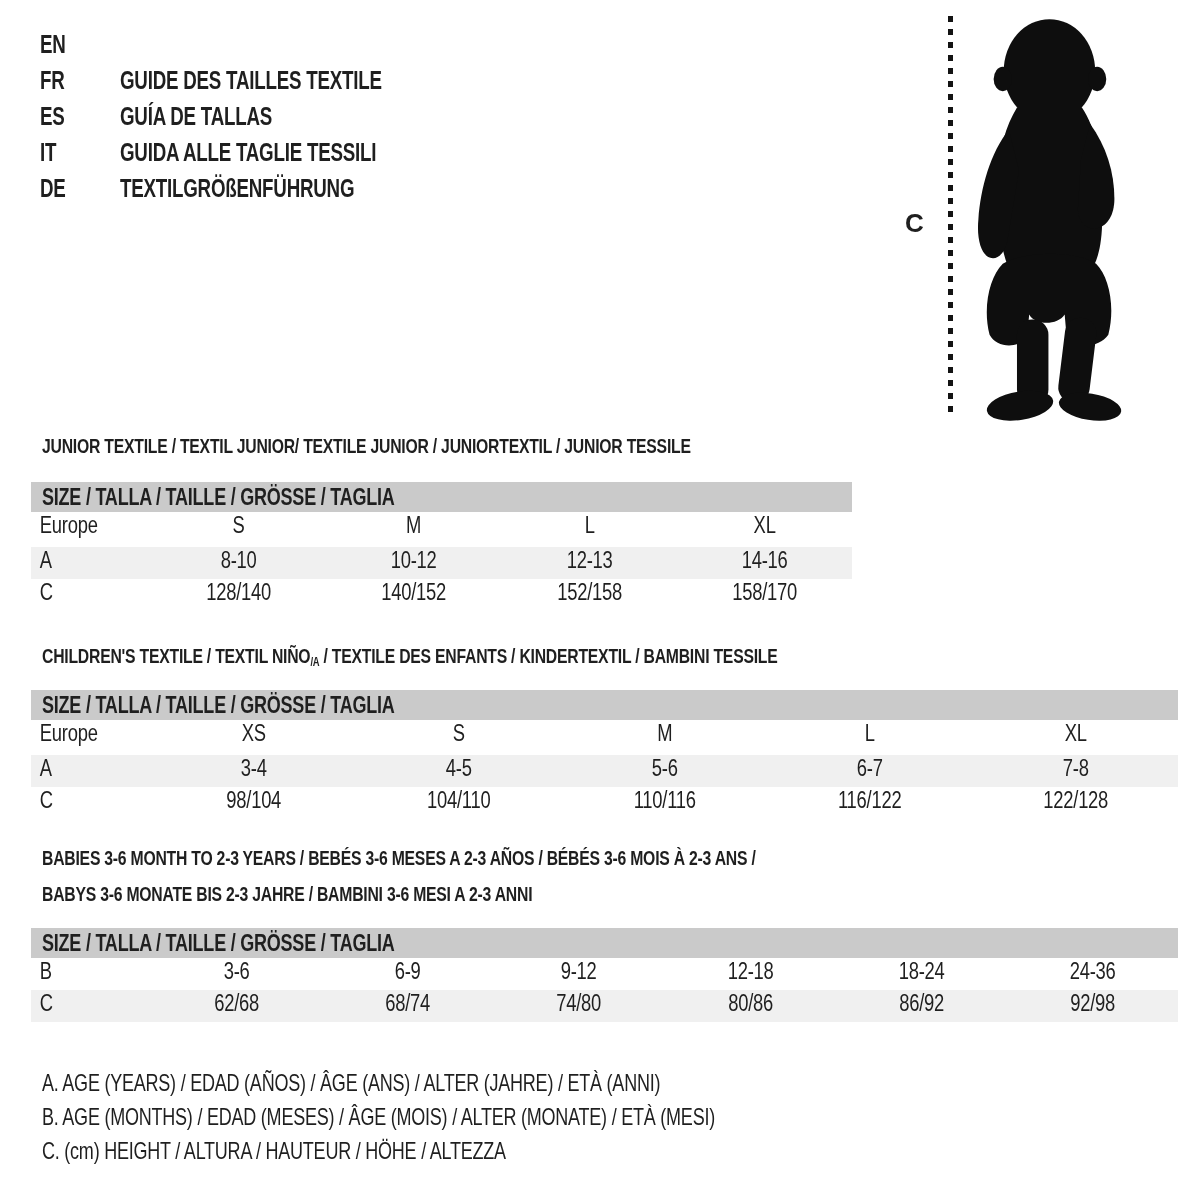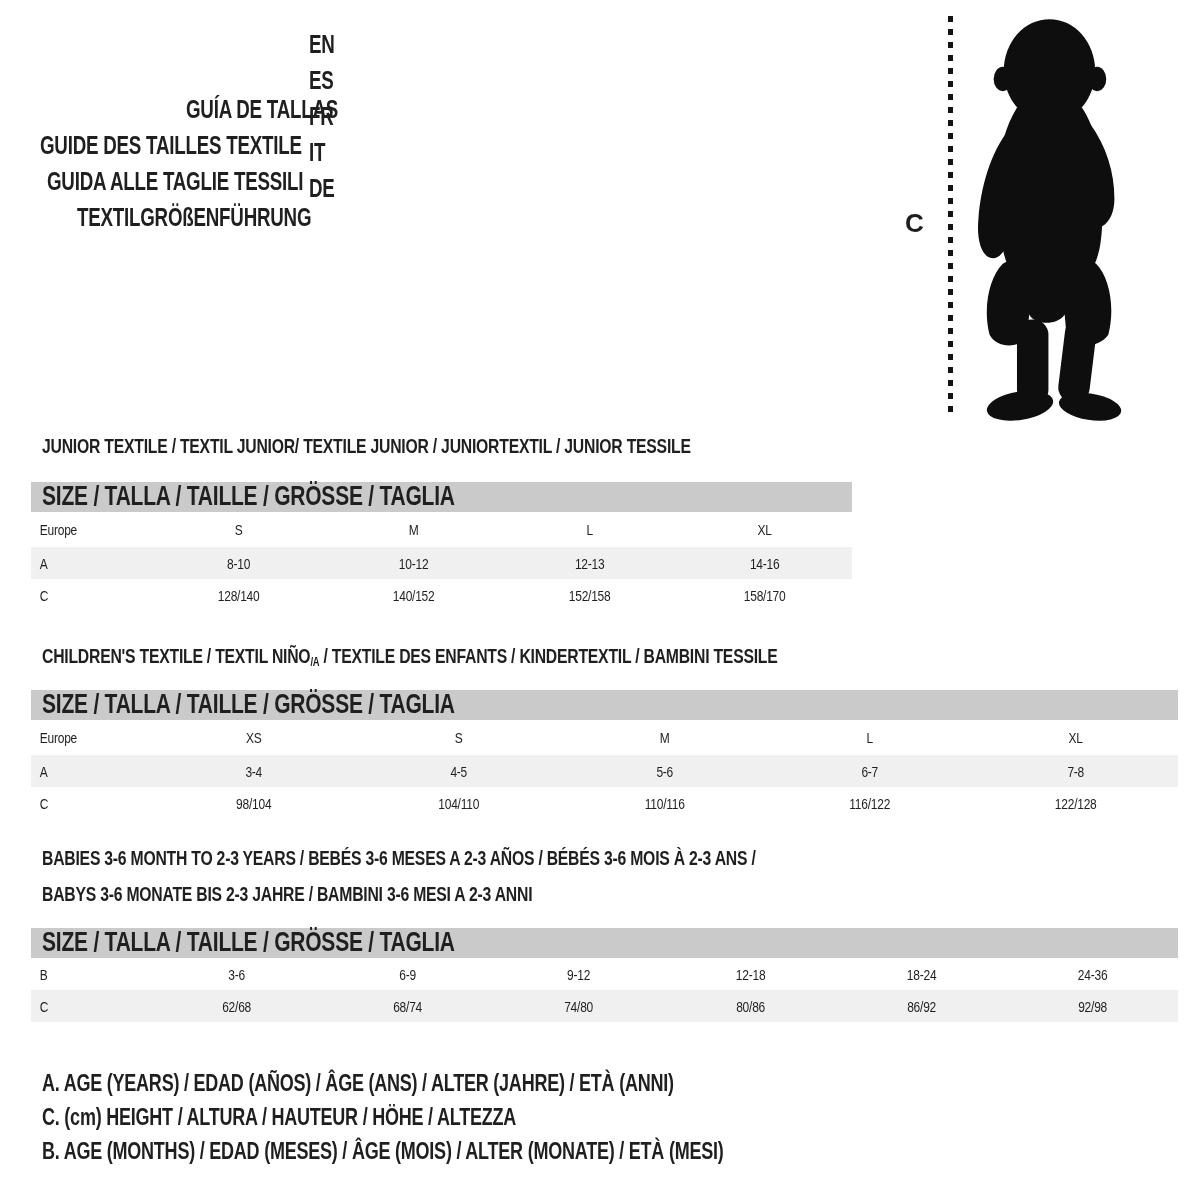--- a/index.html
+++ b/index.html
@@ -4,62 +4,62 @@
 <style>
   html,body{margin:0;padding:0;background:#fff;}
   .page{
     position:relative;width:1200px;height:1200px;background:var(--bg,#fff);
     font-family:"Liberation Sans","DejaVu Sans",sans-serif;
     color:var(--txt,#1f1f1f);overflow:hidden;
   }
   .cnd{display:inline-block;transform:scaleX(.75);transform-origin:left center;white-space:nowrap;}
   
   .lang-list{position:absolute;left:40px;top:30px;}
-  .lang-row{display:flex;height:36px;align-items:flex-end;flex-direction:column;}
+  .lang-row{display:flex;height:36px;align-items:flex-start;}
   .lang-code,.lang-label{font-weight:700;font-size:25px;letter-spacing:-.3px;}
   .lang-code{width:80px;}
   
   .dash-line{position:absolute;left:948px;top:16px;width:5px;height:398px;
     background:repeating-linear-gradient(to bottom,#131313 0 6px,transparent 6px 13px);}
   .c-label{position:absolute;left:905px;top:208px;font-weight:700;font-size:26px;}
   .toddler{position:absolute;left:962px;top:10px;}
   
   .sec-title{position:absolute;left:42px;font-weight:700;font-size:21px;line-height:36px;letter-spacing:-.3px;}
   .sub{font-size:.6em;vertical-align:-.25em;}
   
   .tbl{position:absolute;left:31px;}
-  .band{height:30px;background:var(--band,#cacaca);display:flex;align-items:flex-end;
-    padding-left:11px;font-weight:700;font-size:28px;letter-spacing:-.3px;}
-  .trow{display:flex;align-items:center;height:32px;font-size:15px;}
+  .band{height:30px;background:var(--band,#cacaca);display:flex;align-items:center;
+    padding-left:11px;font-weight:700;font-size:24px;letter-spacing:-.3px;}
+  .trow{display:flex;height:32px;font-size:23px;}
   .trow.cols-row{height:35px;}
   .trow.shaded{background:var(--shade,#f0f0f0);}
   .cell{flex:1;text-align:center;transform:scaleX(.8);letter-spacing:-.3px;}
   .cell.label{flex:0 0 120px;text-align:left;padding-left:11px;transform-origin:left center;box-sizing:border-box;}
   .w-junior{width:821px;}
   .w-wide{width:1147px;}
   
   .legend{position:absolute;left:42px;top:1066px;}
-  .legend-line{height:34px;display:flex;align-items:center;font-weight:700;font-size:24px;letter-spacing:-.3px;}
+  .legend-line{height:34px;display:flex;align-items:center;font-weight:400;font-size:24px;letter-spacing:-.3px;}
 </style>
 </head>
 <body>
 
 <div class="page" style="--bg: #ffffff; --txt: #1f1f1f; --band: #cacaca; --shade: #f0f0f0;">
 
   <div class="lang-list">
     <div class="lang-row">
       <span class="lang-code"><span class="cnd">EN</span></span>
     </div>
     <div class="lang-row">
+      <span class="lang-code"><span class="cnd">FR</span></span>
+      <span class="lang-label"><span class="cnd">GUIDE DES TAILLES TEXTILE</span></span>
+    </div>
+    <div class="lang-row">
       <span class="lang-code"><span class="cnd">ES</span></span>
       <span class="lang-label"><span class="cnd">GUÍA DE TALLAS</span></span>
-    </div>
-    <div class="lang-row">
-      <span class="lang-code"><span class="cnd">FR</span></span>
-      <span class="lang-label"><span class="cnd">GUIDE DES TAILLES TEXTILE</span></span>
     </div>
     <div class="lang-row">
       <span class="lang-code"><span class="cnd">IT</span></span>
       <span class="lang-label"><span class="cnd">GUIDA ALLE TAGLIE TESSILI</span></span>
     </div>
     <div class="lang-row">
       <span class="lang-code"><span class="cnd">DE</span></span>
       <span class="lang-label"><span class="cnd">TEXTILGRÖßENFÜHRUNG</span></span>
     </div>
   </div>
@@ -171,20 +171,20 @@
         <span class="cell">86/92</span>
         <span class="cell">92/98</span>
       </div>
     </div>
 
   <div class="legend">
     <div class="legend-line">
         <span class="cnd">A. AGE (YEARS) / EDAD (AÑOS) / ÂGE (ANS) / ALTER (JAHRE) / ETÀ (ANNI)</span>
       </div>
     <div class="legend-line">
-        <span class="cnd">C. (cm) HEIGHT / ALTURA / HAUTEUR / HÖHE / ALTEZZA</span>
+        <span class="cnd">B. AGE (MONTHS) / EDAD (MESES) / ÂGE (MOIS) / ALTER (MONATE) / ETÀ (MESI)</span>
       </div>
     <div class="legend-line">
-        <span class="cnd">B. AGE (MONTHS) / EDAD (MESES) / ÂGE (MOIS) / ALTER (MONATE) / ETÀ (MESI)</span>
+        <span class="cnd">C. (cm) HEIGHT / ALTURA / HAUTEUR / HÖHE / ALTEZZA</span>
       </div>
   </div>
 
 </div>
 
 </body></html>

